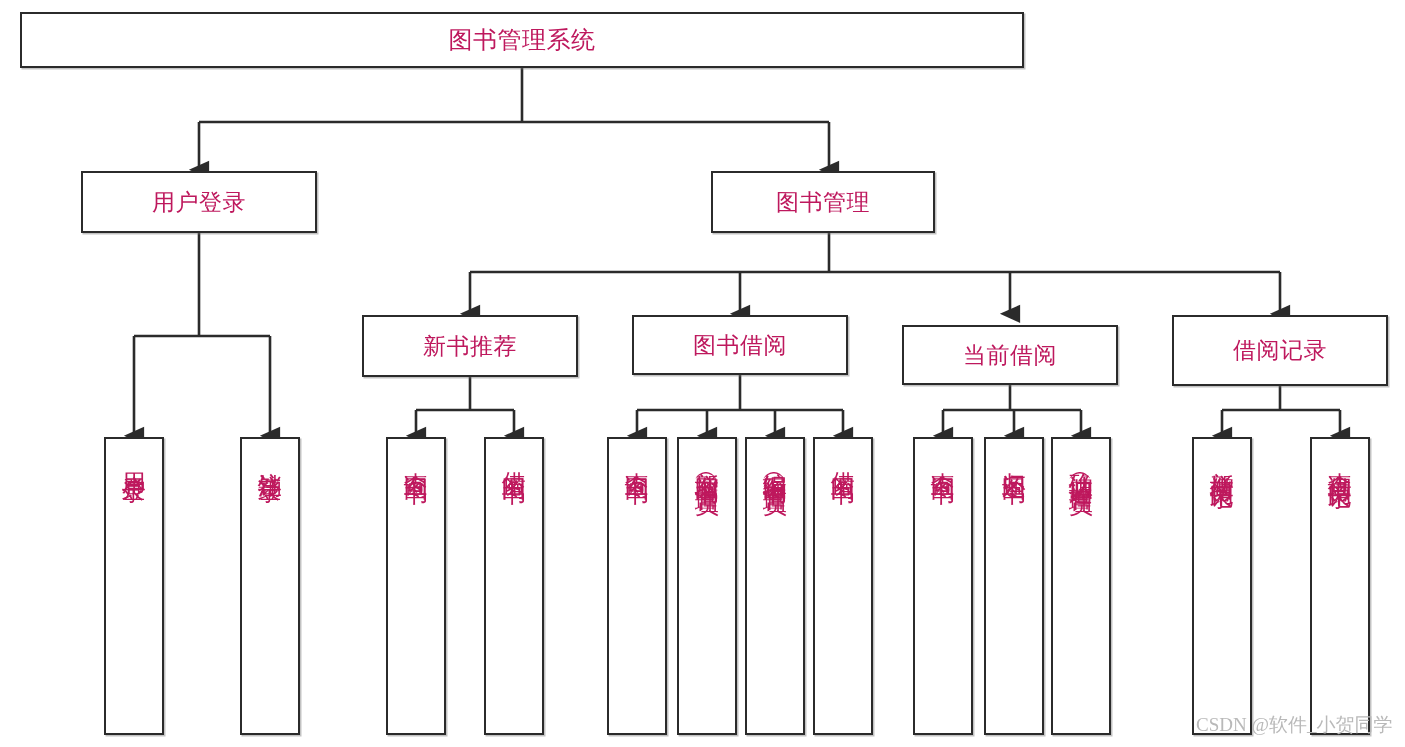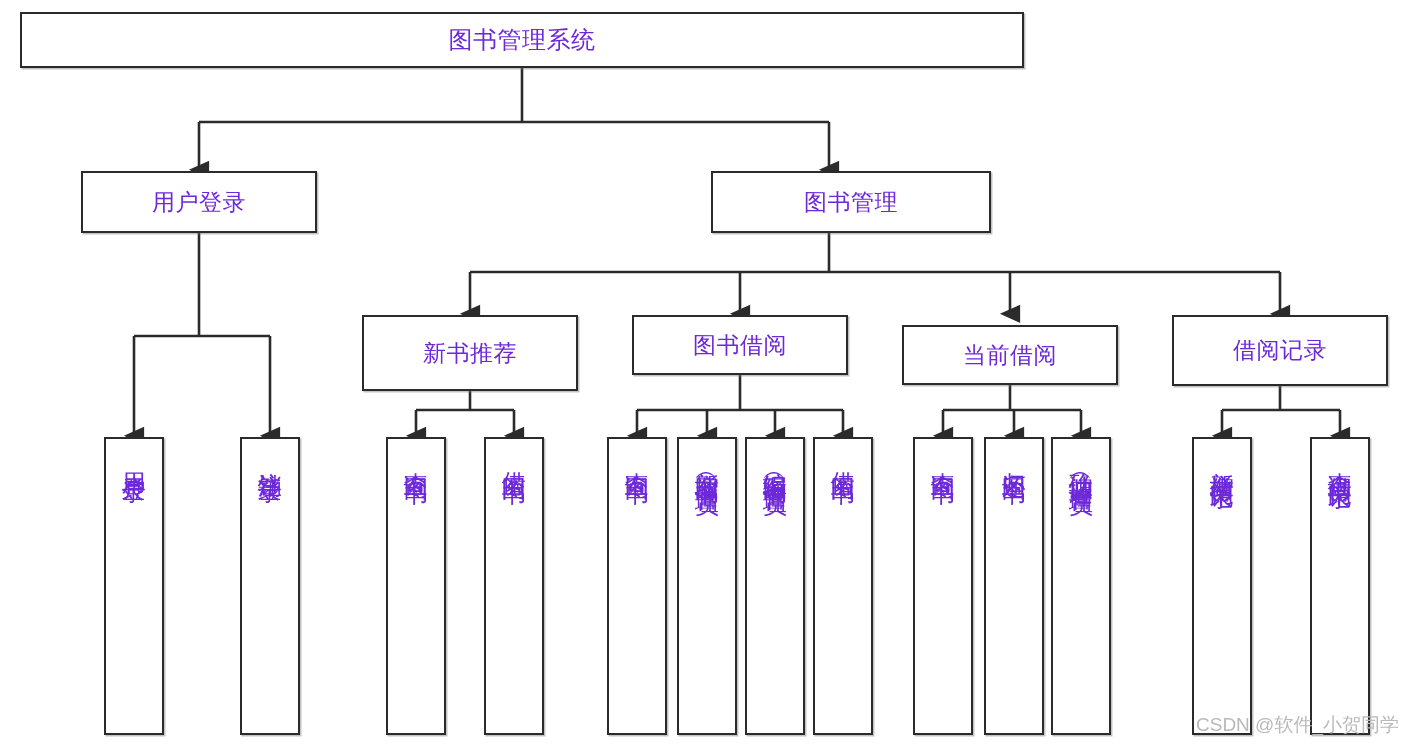--- a/index.html
+++ b/index.html
@@ -30,21 +30,21 @@
     box-sizing: border-box;
     background: #ffffff;
     border: 2px solid #2b2b2b;
     box-shadow: 1.5px 1.5px 0 rgba(120,120,120,0.45);
     display: flex;
     align-items: center;
     justify-content: center;
     z-index: 3;
   }
   .node-label {
-    color: #6d28d9;
+    color: #be185d;
     letter-spacing: 0.5px;
     white-space: pre;
     text-align: center;
     line-height: 1.0;
   }
   .node.horizontal .node-label {
     font-size: 23px;
   }
   .node.root .node-label {
     font-size: 24px;
@@ -119,24 +119,24 @@
       </g>
   </svg>
 
   <div id="nodes-layer">
       <div class="node root horizontal" style="left: 20px; top: 12px; width: 1004px; height: 56px;">
         <span class="node-label">图书管理系统</span>
       </div>
       <div class="node horizontal" style="left: 81px; top: 171px; width: 236px; height: 62px;">
         <span class="node-label">用户登录</span>
       </div>
-      <div class="node horizontal" style="left: 711px; top: 171px; width: 280px; height: 62px;">
+      <div class="node horizontal" style="left: 711px; top: 171px; width: 224px; height: 62px;">
         <span class="node-label">图书管理</span>
       </div>
-      <div class="node horizontal" style="left: 362px; top: 315px; width: 216px; height: 76px;">
+      <div class="node horizontal" style="left: 362px; top: 315px; width: 216px; height: 62px;">
         <span class="node-label">新书推荐</span>
       </div>
       <div class="node horizontal" style="left: 632px; top: 315px; width: 216px; height: 60px;">
         <span class="node-label">图书借阅</span>
       </div>
       <div class="node horizontal" style="left: 902px; top: 325px; width: 216px; height: 60px;">
         <span class="node-label">当前借阅</span>
       </div>
       <div class="node horizontal" style="left: 1172px; top: 315px; width: 216px; height: 71px;">
         <span class="node-label">借阅记录</span>
@@ -175,14 +175,14 @@
         <span class="node-label">确认归还（管理员）</span>
       </div>
       <div class="node leaf" style="left: 1192px; top: 437px; width: 60px; height: 298px;">
         <span class="node-label">新增借阅记录</span>
       </div>
       <div class="node leaf" style="left: 1310px; top: 437px; width: 60px; height: 298px;">
         <span class="node-label">查询借阅记录</span>
       </div>
     </div>
 
-  <div class="watermark" style="left:1196px; top:712px;">CSDN @软件_小贺同学</div>
+  <div class="watermark" style="left:1196px; top:712px;font-family:Liberation Serif, serif;">CSDN @软件_小贺同学</div>
 </div>
 
 </body></html>

